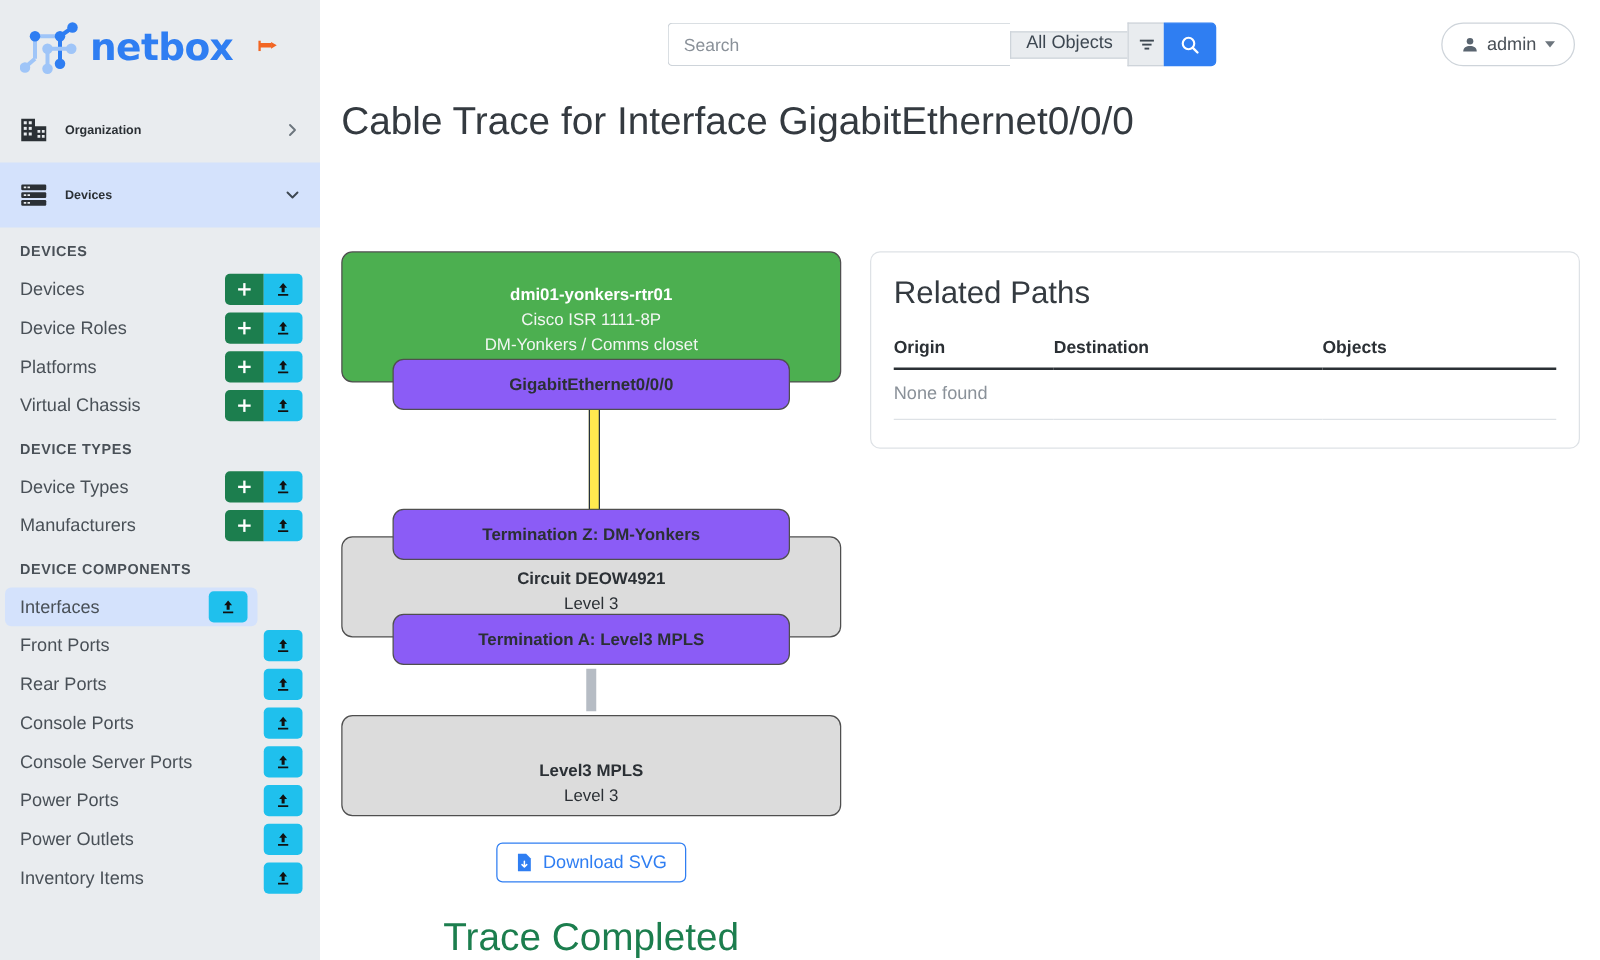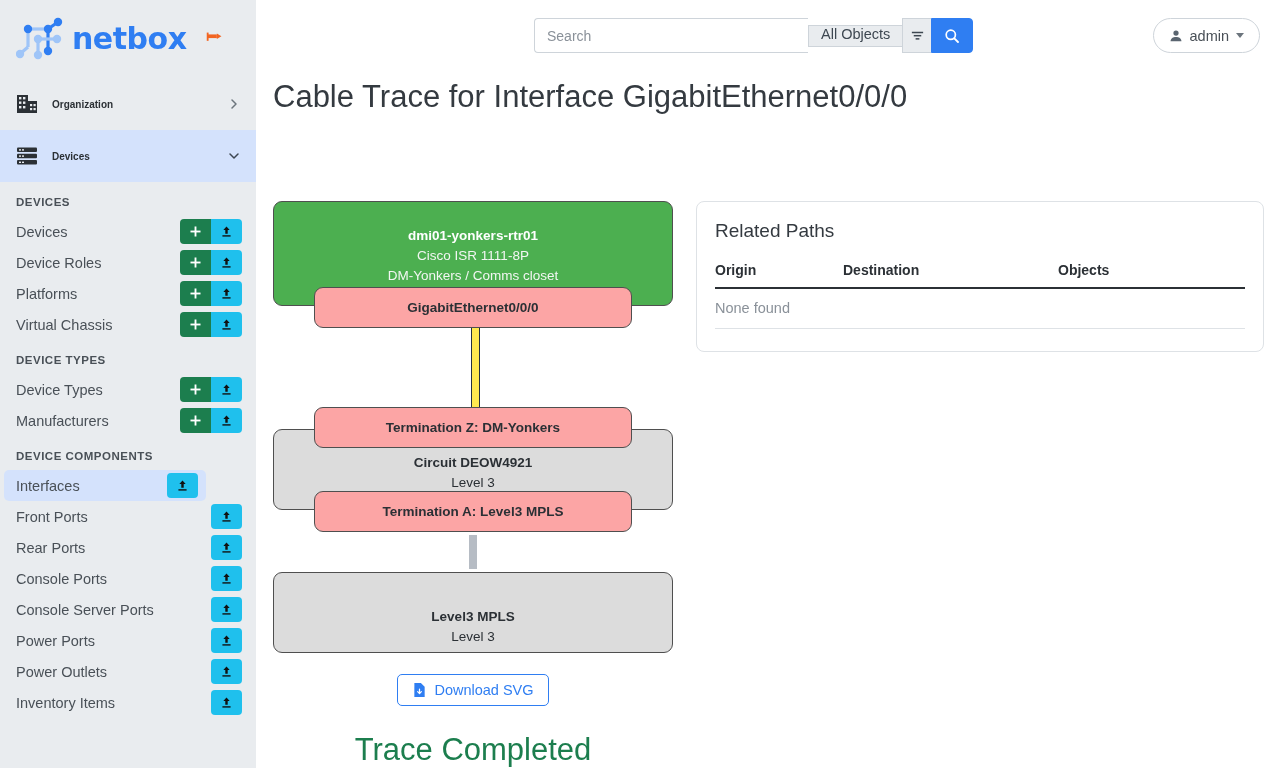--- a/index.html
+++ b/index.html
@@ -156,21 +156,21 @@
     background: #4caf50;
     color: #fff;
     height: 105px;
     padding-top: 24px;
     line-height: 20px;
   }
   .device-box .n-title { color: #fff; font-size: 13.5px; }
   .device-box .n-sub { color: #f2f6f2; font-size: 13.5px; }
 
   .term-box {
-    background: #fca5a5;
+    background: #8b5cf6;
     width: 318px;
     height: 41px;
     line-height: 39px;
     margin: -19px auto 0 auto;
     position: relative; z-index: 3;
   }
   .term-box .n-title { font-size: 13.5px; }
 
   .cable-region {
     position: relative;
@@ -237,21 +237,21 @@
 
   
   .card {
     position: absolute; left: 440px; top: 86px;
     width: 568px;
     border: 1px solid #dee2e6;
     border-radius: 8px;
     background: #fff;
     padding: 18px 18px 22px 18px;
   }
-  .card-title { font-size: 19px; color: #343a40; margin-bottom: 20px; }
+  .card-title { font-size: 25px; color: #343a40; margin-bottom: 20px; }
   .rp-table { width: 100%; border-collapse: collapse; }
   .rp-table th {
     text-align: left;
     font-size: 14px; font-weight: 700; color: #2b3035;
     padding: 0 0 9px 0;
     border-bottom: 2px solid #2b3035;
   }
   .rp-table td {
     font-size: 14.5px; color: #8a9199;
     padding: 11px 0 12px 0;

